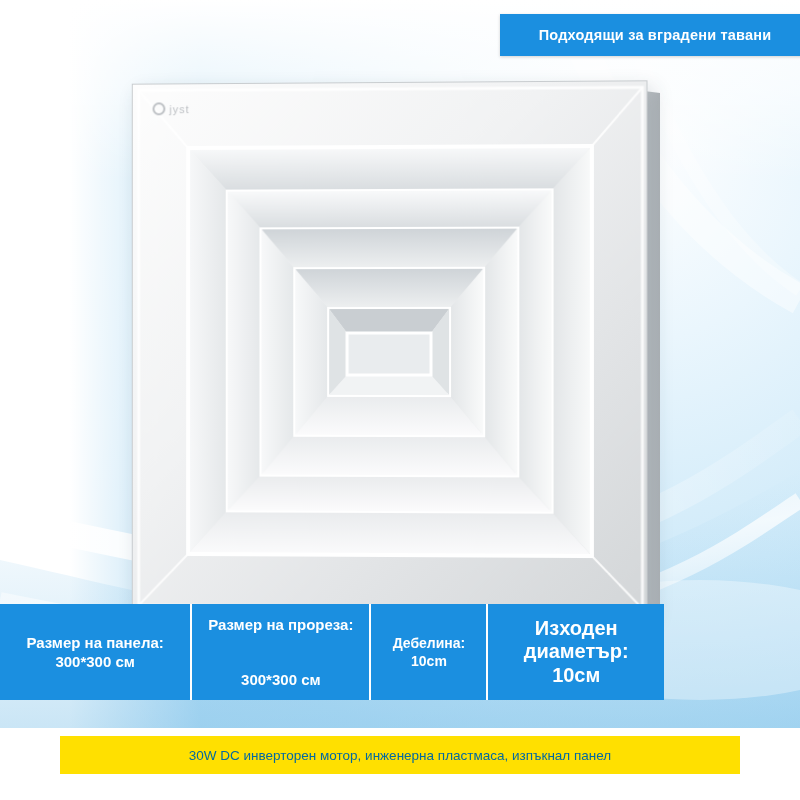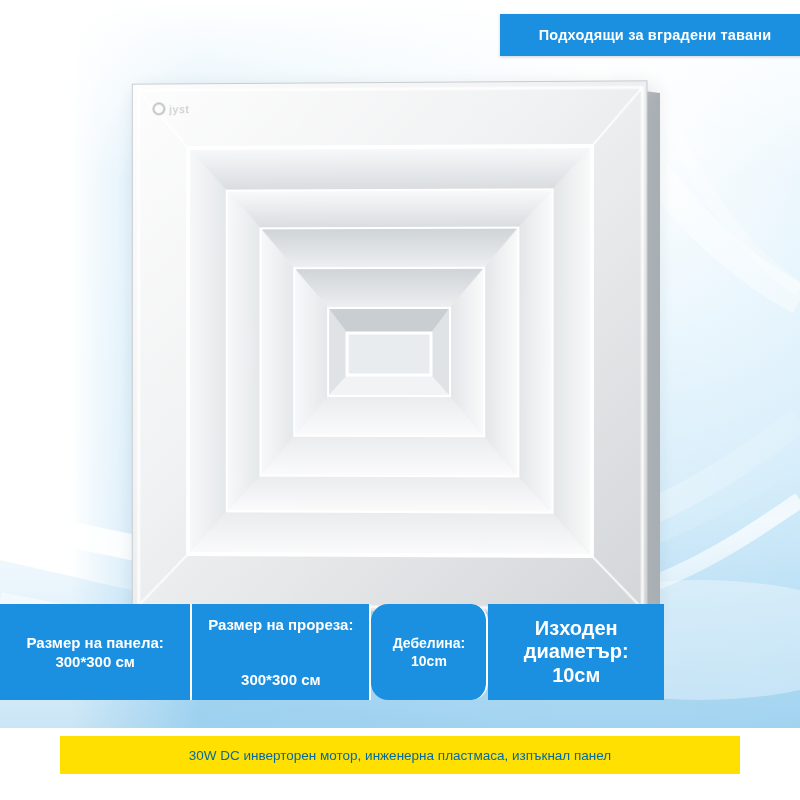--- a/index.html
+++ b/index.html
@@ -94,21 +94,21 @@
     display: flex; flex-direction: column;
     align-items: center; justify-content: center;
     text-align: center;
     border-right: 2px solid #ffffff;
     padding: 0 6px;
   }
   .spec:last-child { border-right: none; }
   .spec .l1, .spec .l2 { font-weight: bold; line-height: 1.3; }
   .s1 { width: 232px; }
   .s2 { width: 216px; gap: 36px; }
-  .s3 { width: 140px; border-radius: 17px; }
+  .s3 { width: 140px; }
   .s4 { width: 212px; }
   .s1 .l1, .s1 .l2, .s2 .l1, .s2 .l2 { font-size: 15px; }
   .s3 .l1, .s3 .l2 { font-size: 14px; }
   .s4 .l1, .s4 .l2, .s4 .l3 { font-size: 20px; font-weight: bold; line-height: 1.18; }
 
   
   .footer {
     position: absolute;
     left: 60px; top: 736px;
     width: 680px; height: 38px;

